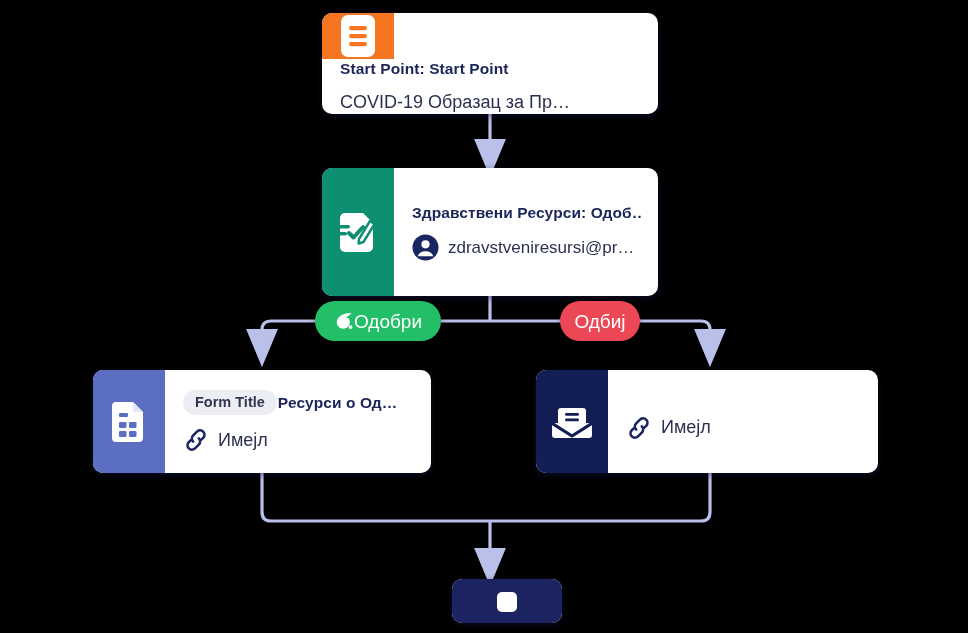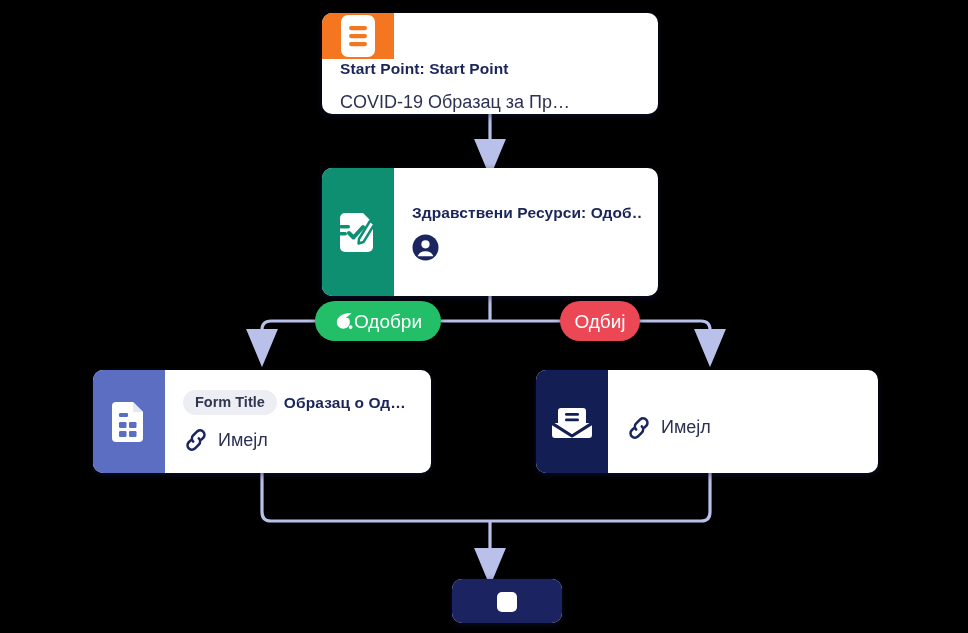--- a/index.html
+++ b/index.html
@@ -77,21 +77,21 @@
   .node-sub.small {
     font-size: 17px;
   }
   .row-gap-1 { margin-top: 12px; }
   .row-gap-2 { margin-top: 14px; }
 
   
   .title-row {
     display: flex;
     align-items: center;
-    gap: 7px;
+    gap: 1px;
     white-space: nowrap;
     overflow: hidden;
   }
   .form-badge {
     background: #eceef4;
     color: #30364f;
     font-size: 14.5px;
     font-weight: bold;
     border-radius: 13px;
     padding: 5px 12px 6px;
@@ -231,20 +231,21 @@
     <div class="node-body">
       <div class="node-title">Здравствени Ресурси: Одоб…</div>
       <div class="node-sub small row-gap-1">
         <span>
           <svg width="27" height="27" viewBox="0 0 27 27" aria-hidden="true">
             <circle cx="13.5" cy="13.5" r="13" fill="#1b2560"></circle>
             <circle cx="13.5" cy="10.3" r="4.1" fill="#ffffff"></circle>
             <path d="M5.8,22.2 a7.9,6.4 0 0 1 15.4,0 z" fill="#ffffff"></path>
           </svg>
         </span>
+        <span>zdravstveniresursi@pr…</span>
       </div>
     </div>
   </div>
 
   <div class="branch-pill" id="pill-approve">
     <span>
       <svg width="20" height="20" viewBox="0 0 20 20" aria-hidden="true">
         <path d="M17.5,2.2 C13,1.4 5.6,3.6 3.4,8.6 c-1.6,3.6 0.2,7.3 3.4,8.6 c3.8,1.5 7.6,-0.6 8.7,-3.9 C16.8,9.2 14.6,6.4 11.6,6.6 l2.4,-1.3 z" fill="#ffffff"></path>
         <circle cx="16.6" cy="16.1" r="1.9" fill="#ffffff"></circle>
       </svg>
@@ -264,21 +265,21 @@
         <rect x="10" y="14" width="9" height="4" rx="1.2" fill="#5b6ec1"></rect>
         <rect x="10" y="23" width="7.5" height="6" rx="1.2" fill="#5b6ec1"></rect>
         <rect x="20" y="23" width="7.5" height="6" rx="1.2" fill="#5b6ec1"></rect>
         <rect x="10" y="32" width="7.5" height="6" rx="1.2" fill="#5b6ec1"></rect>
         <rect x="20" y="32" width="7.5" height="6" rx="1.2" fill="#5b6ec1"></rect>
       </svg>
     </div>
     <div class="node-body">
       <div class="title-row">
         <span class="form-badge">Form Title</span>
-        <span class="node-title">Образац о Од…</span>
+        <span class="node-title">Ресурси о Од…</span>
       </div>
       <div class="node-sub row-gap-1">
         <span>
           <svg width="26" height="26" viewBox="0 0 26 26" aria-hidden="true">
             <g fill="none" stroke="#1b2560" stroke-width="2.6" stroke-linecap="round">
               <path d="M10.2,14.6 a4.4,4.4 0 0 1 0,-6.2 l4.0,-4.0 a4.4,4.4 0 0 1 6.2,6.2 l-2.1,2.1"></path>
               <path d="M15.8,11.4 a4.4,4.4 0 0 1 0,6.2 l-4.0,4.0 a4.4,4.4 0 0 1 -6.2,-6.2 l2.1,-2.1"></path>
             </g>
           </svg>
         </span>

